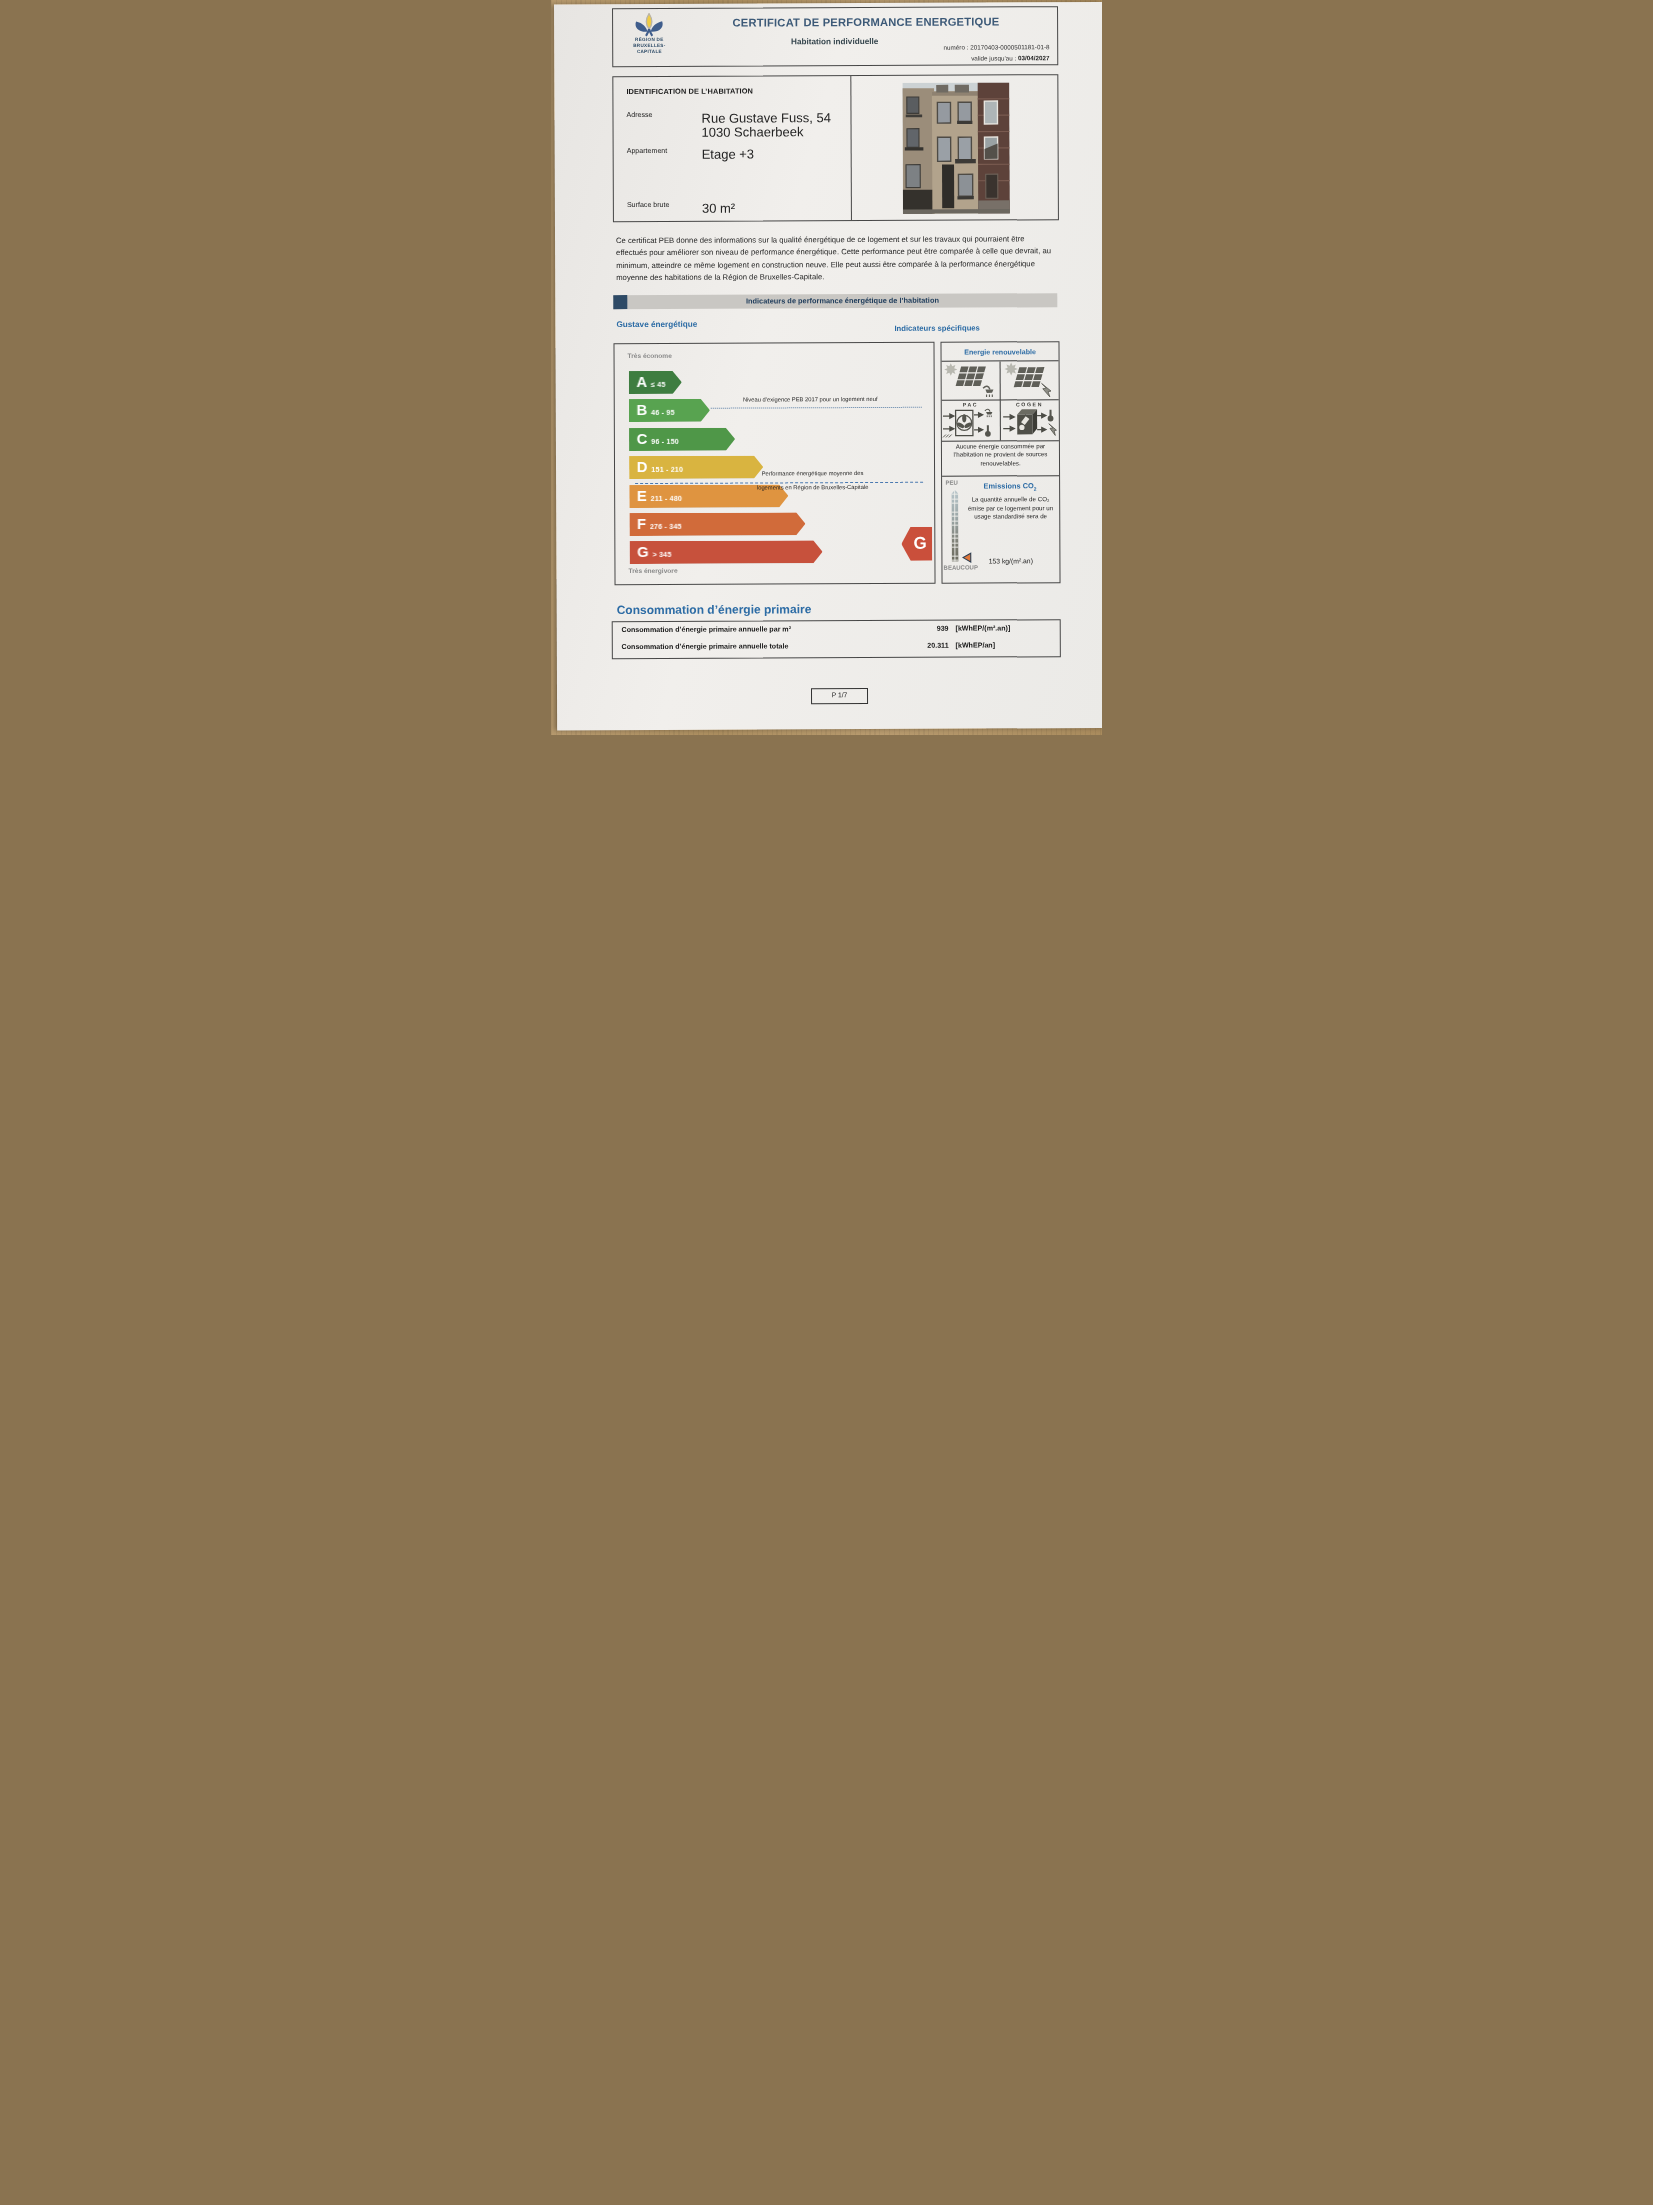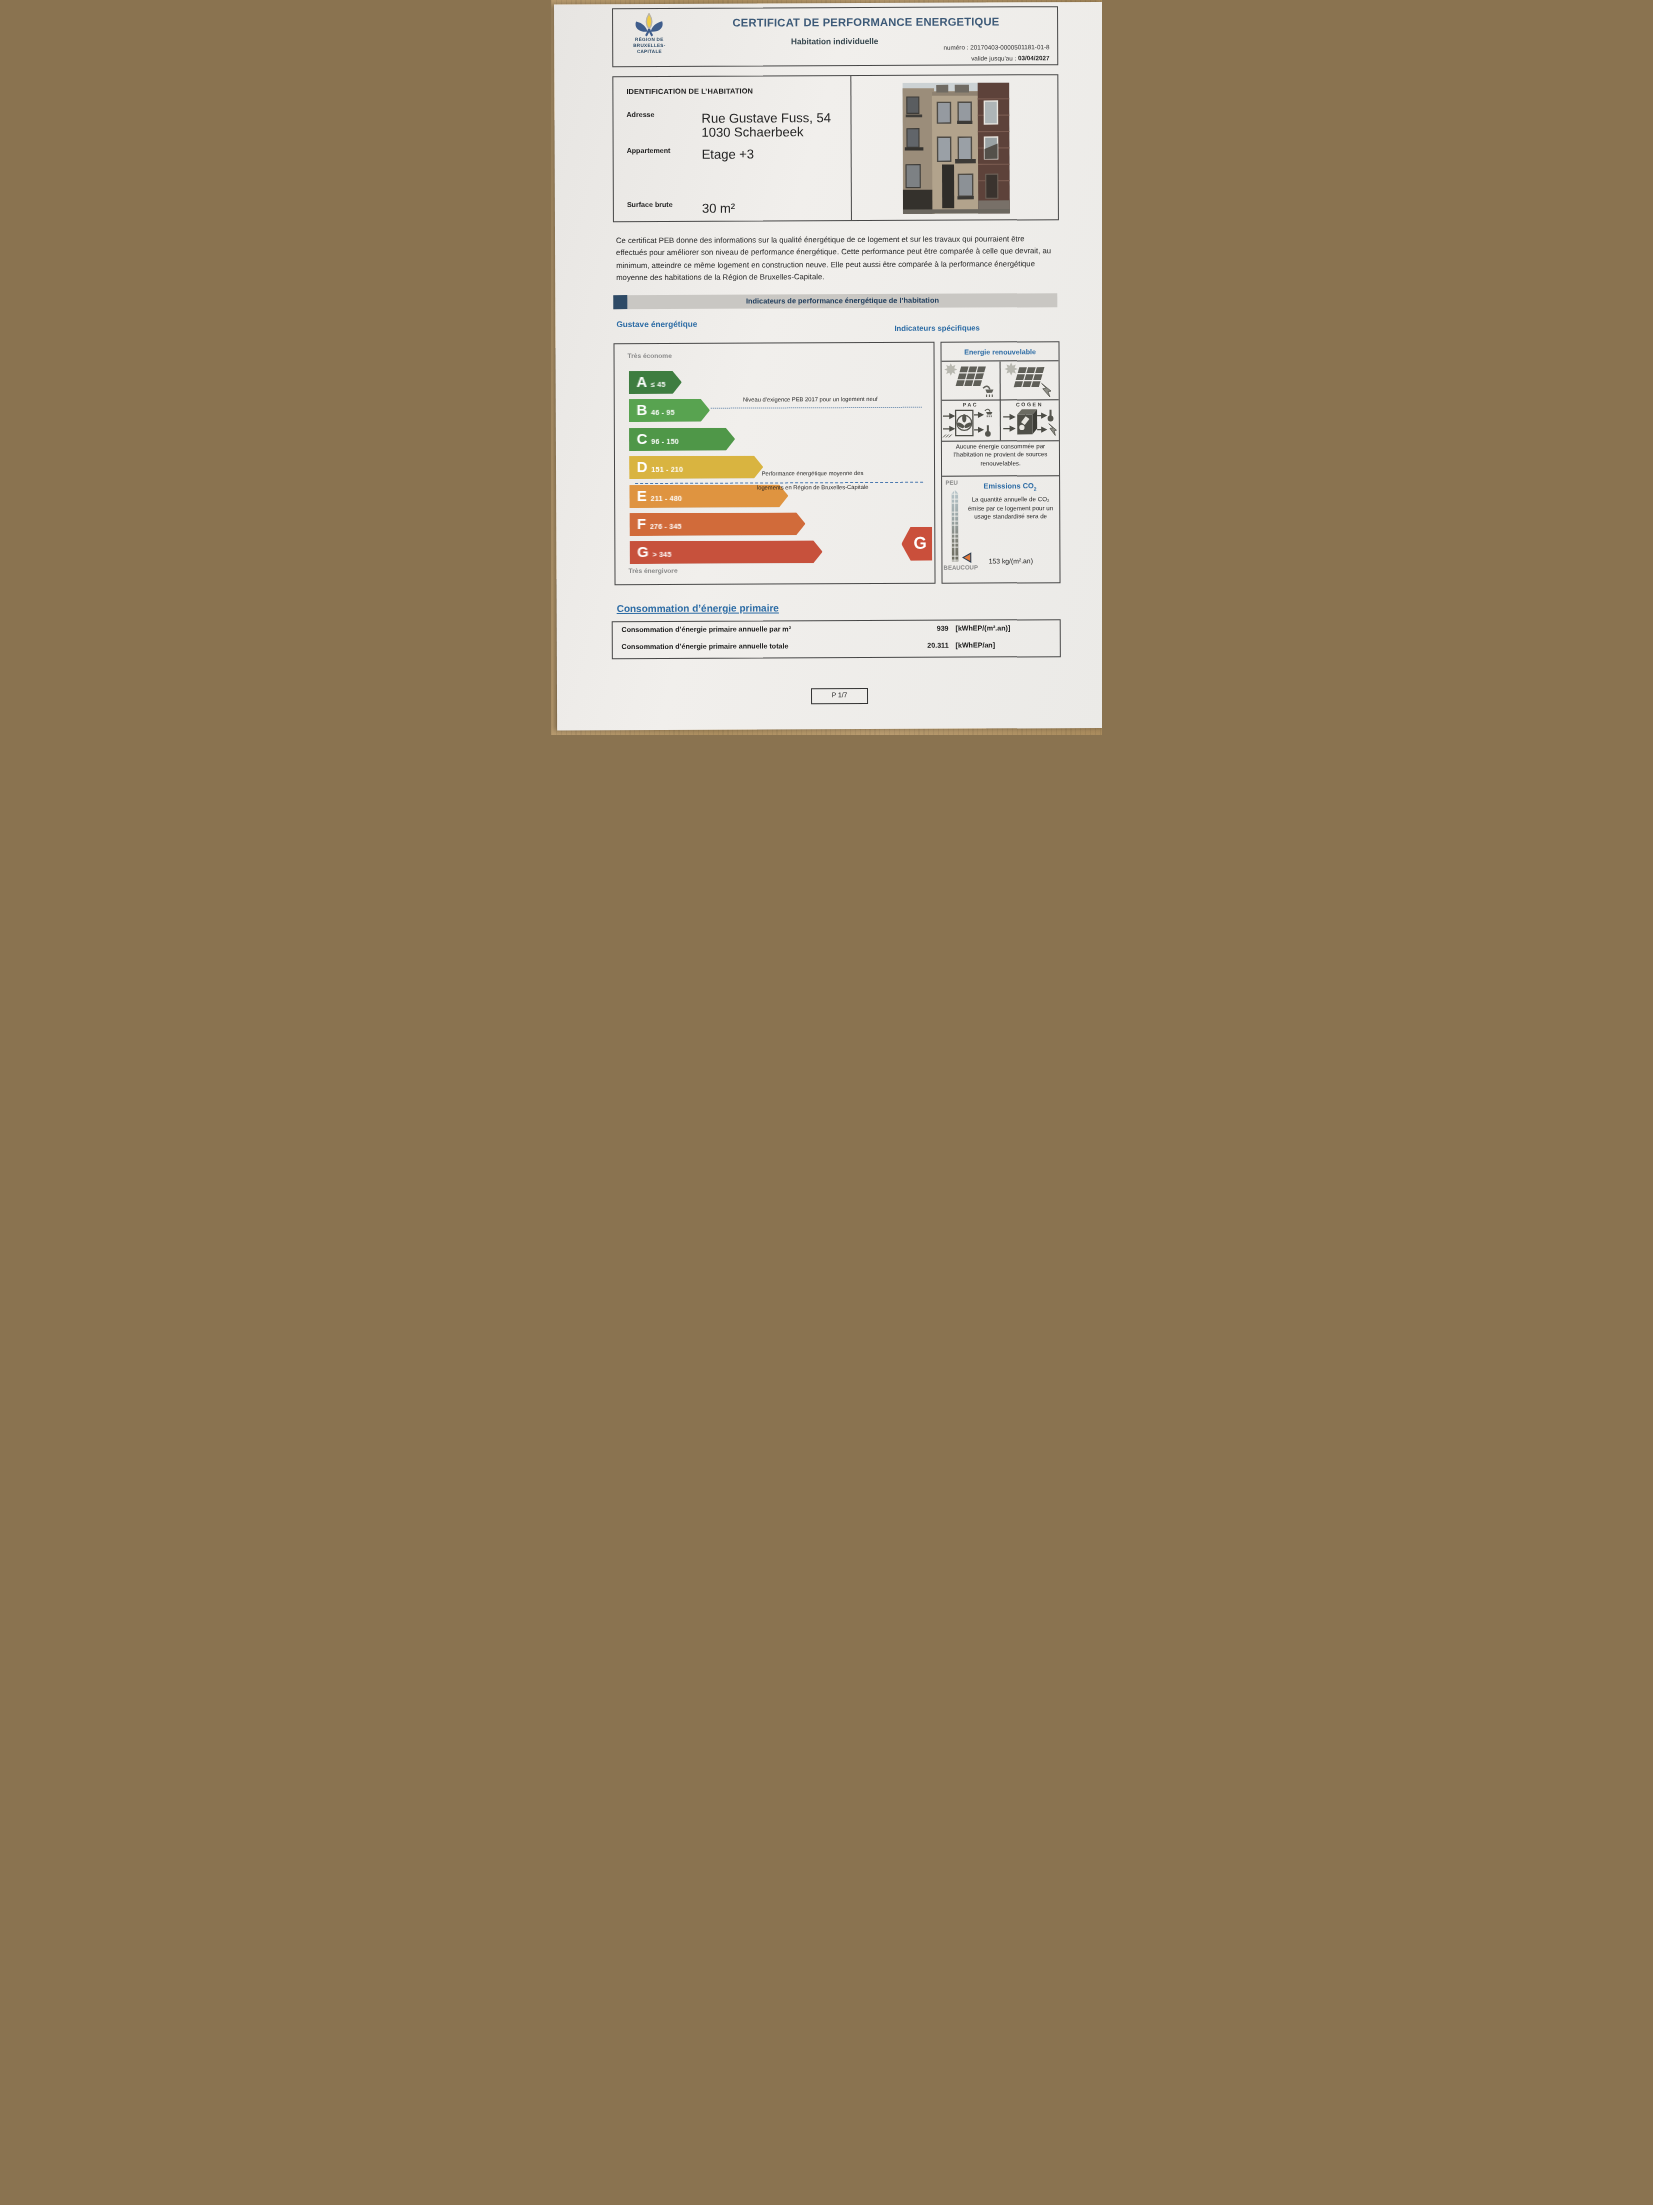--- a/index.html
+++ b/index.html
@@ -21,21 +21,21 @@
     font-size:11.2px;font-weight:bold;color:#3d5a78;letter-spacing:0.2px;}
   .hdr-sub{position:absolute;left:65px;right:66px;top:28.4px;text-align:center;
     font-size:8.2px;font-weight:bold;color:#37474f;}
   .hdr-num{position:absolute;right:7.7px;top:36px;font-size:6.3px;color:#333;}
   .hdr-val{position:absolute;right:7.7px;top:47px;font-size:6.3px;color:#333;}
   .hdr-val b,.hdr-num b{color:#1e1e1e;}
   
   .id-box{left:58px;top:72px;width:444px;height:144px;}
   .id-divider{position:absolute;left:237px;top:0;bottom:0;border-left:0.8px solid #474747;}
   .id-title{position:absolute;left:13px;top:9.8px;font-size:7.4px;font-weight:bold;color:#1c1c1c;letter-spacing:0.1px;}
-  .id-label{position:absolute;left:13px;font-size:7.1px;font-weight:bold;color:#1c1c1c;}
+  .id-label{position:absolute;left:13px;font-size:7.1px;font-weight:normal;color:#1c1c1c;}
   .id-value{position:absolute;left:88px;font-size:13px;color:#242424;}
   .photo{position:absolute;left:289px;top:6.6px;width:107px;height:131px;}
   
   .intro{position:absolute;left:61px;top:223px;width:436px;font-size:7.7px;line-height:1.62;color:#242424;}
   
   .sec-bar{position:absolute;left:58px;top:291px;width:444px;height:14.2px;background:#c9c7c3;}
   .sec-square{position:absolute;left:0;top:0;width:14.2px;height:14.2px;background:#2e4a66;}
   .sec-title{position:absolute;left:14.2px;right:0;top:2.2px;text-align:center;font-size:7.4px;font-weight:bold;color:#24405e;}
   .col-head{position:absolute;font-size:8.2px;font-weight:bold;color:#2d6ca5;}
   
@@ -77,21 +77,21 @@
   .gauge{position:absolute;left:9.3px;top:147px;width:7.1px;height:72px;
     background:
       linear-gradient(to right, transparent 0 3px, rgba(240,240,236,.9) 3px 3.8px, transparent 3.8px),
       repeating-linear-gradient(to bottom, rgba(240,240,236,.9) 0 0.8px, transparent 0.8px 4.4px),
       linear-gradient(to bottom,#b9c6cb 0%,#9aa6a6 40%,#7e7e74 75%,#6b6b60 100%);
     clip-path:polygon(50% 0,100% 6%,100% 100%,0 100%,0 6%);}
   .tri{position:absolute;left:18.6px;top:209px;}
   .peu{left:3.3px;top:137px;font-size:6px;}
   .beaucoup{left:1.1px;top:222px;font-size:6px;}
   
-  .cons-head{position:absolute;left:60px;top:599px;font-size:10px;font-weight:bold;color:#2d6ca5;text-decoration:underline;}
+  .cons-head{position:absolute;left:60px;top:599px;font-size:12px;font-weight:bold;color:#2d6ca5;}
   .cons-box{left:55px;top:617px;width:447px;height:36px;border:0.9px solid #474747;border-left-width:0.7px;}
   .cons-row{position:absolute;left:8.8px;right:5.5px;height:11px;}
   .cons-label{position:absolute;left:0;font-size:7.1px;font-weight:bold;color:#171717;}
   .cons-value{position:absolute;left:284px;width:43px;text-align:right;font-size:7.1px;font-weight:bold;color:#171717;}
   .cons-unit{position:absolute;left:334px;font-size:7.1px;font-weight:bold;color:#171717;text-align:center;}
   
   .foot-box{left:254px;top:685px;width:55px;height:14.2px;border:1px solid #333;}
   .foot-box span{display:block;text-align:center;margin-top:2.2px;font-size:6.8px;color:#222;}
   svg{display:block;}
 </style>

